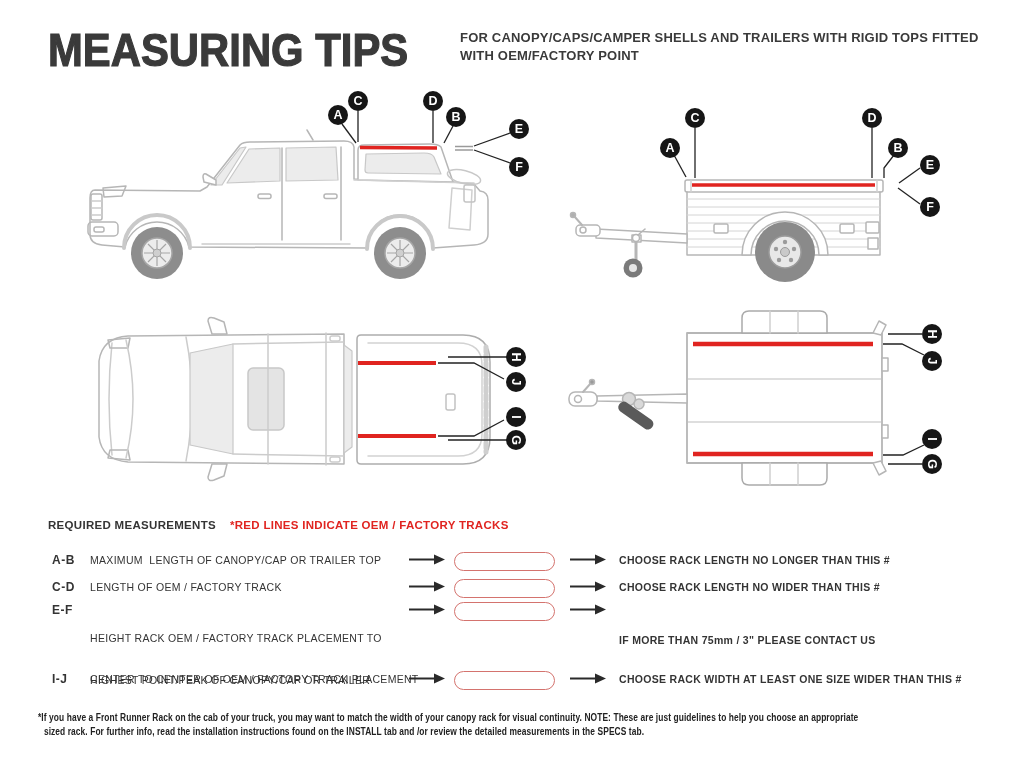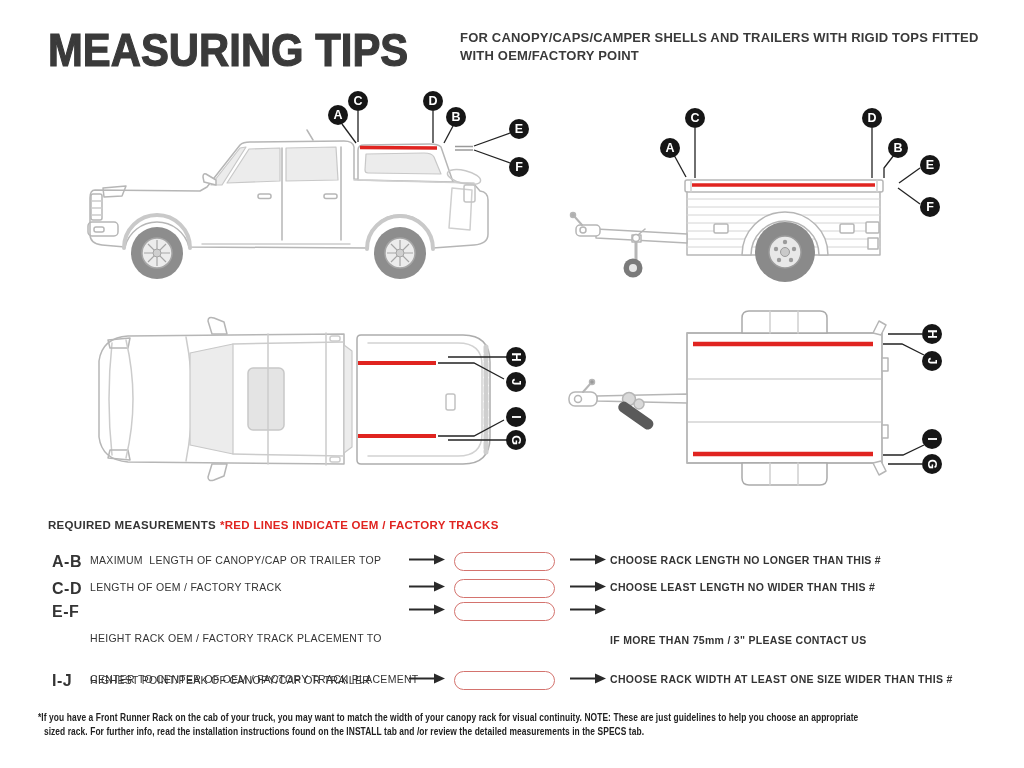--- a/index.html
+++ b/index.html
@@ -16,25 +16,25 @@
     font-family:"Liberation Sans",sans-serif;
   }
   .abs{position:absolute}
   .title{
     font-weight:bold;font-size:47px;color:#3a3a3a;letter-spacing:0;
     transform:scaleX(.89);transform-origin:left top;white-space:nowrap;
     -webkit-text-stroke:1.2px #3a3a3a;
   }
   .subtitle{font-weight:bold;font-size:13px;line-height:17.5px;color:#3a3a3a;letter-spacing:.2px;white-space:nowrap}
   .legend{display:flex;align-items:flex-start;font-weight:bold;font-size:11.5px;letter-spacing:.3px;white-space:nowrap}
-  .legend .red-note{color:var(--accent-red);margin-left:4px}
+  .legend .red-note{color:var(--accent-red);margin-left:14px}
   .m-row{position:absolute;display:flex;align-items:flex-start}
-  .m-code{width:38px;font-weight:bold;font-size:16px;letter-spacing:.5px}
+  .m-code{width:38px;font-weight:bold;font-size:12px;letter-spacing:.5px}
   .m-desc{width:318px;font-weight:normal;font-size:10.5px;line-height:14px;letter-spacing:.3px;white-space:pre}
-  .m-guid{margin-left:3px;font-weight:bold;font-size:10.5px;line-height:15px;letter-spacing:.3px;white-space:pre}
+  .m-guid{margin-left:12px;font-weight:bold;font-size:10.5px;line-height:15px;letter-spacing:.3px;white-space:pre}
   .arrow-cell{width:38px;margin-top:1px;flex:none}
   .pill{width:101px;height:19px;border:1.6px solid var(--pill-red);border-radius:11px;margin:-1px 14px 0 8px;flex:none;background:#fff}
   .footnote-line{font-weight:bold;font-size:10px;line-height:13.5px;letter-spacing:.1px;color:#222;white-space:pre}
   .footnote-wrap{transform:scaleX(.84);transform-origin:left top}
   .footnote-line.l2{padding-left:7px}
   svg text{font-family:"Liberation Sans",sans-serif}
   .badge-letter{fill:#fff;font-size:12.5px;font-weight:bold}
   .lead{stroke:#222;stroke-width:1.3;fill:none}
   .track{stroke:var(--accent-red)}
   .art{stroke:var(--line-gray);fill:none;stroke-width:1.5;stroke-linejoin:round;stroke-linecap:round}
@@ -348,21 +348,21 @@
     <div class="m-desc"><div>LENGTH OF OEM / FACTORY TRACK</div></div>
     <svg class="arrow-cell" width="36" height="11" viewBox="0 0 36 11">
         <line x1="0" y1="5.5" x2="25" y2="5.5" stroke="#2a2a2a" stroke-width="2"></line>
         <polygon points="25,0.5 36,5.5 25,10.5" fill="#2a2a2a"></polygon>
       </svg>
     <div class="pill"></div>
     <svg class="arrow-cell" width="36" height="11" viewBox="0 0 36 11">
         <line x1="0" y1="5.5" x2="25" y2="5.5" stroke="#2a2a2a" stroke-width="2"></line>
         <polygon points="25,0.5 36,5.5 25,10.5" fill="#2a2a2a"></polygon>
       </svg>
-    <div class="m-guid"><div>CHOOSE LEAST LENGTH NO WIDER THAN THIS #</div></div>
+    <div class="m-guid"><div>CHOOSE RACK LENGTH NO WIDER THAN THIS #</div></div>
   </div>
 
   <div class="m-row" style="top:55px">
     <div class="m-code">E-F</div>
     <div class="m-desc">
       <div>HEIGHT RACK OEM / FACTORY TRACK PLACEMENT TO</div>
       <div>HIGHEST POINT/PEAK OF CANOPY/CAP OR TRAILER</div>
     </div>
     <svg class="arrow-cell" width="36" height="11" viewBox="0 0 36 11">
         <line x1="0" y1="5.5" x2="25" y2="5.5" stroke="#2a2a2a" stroke-width="2"></line>

